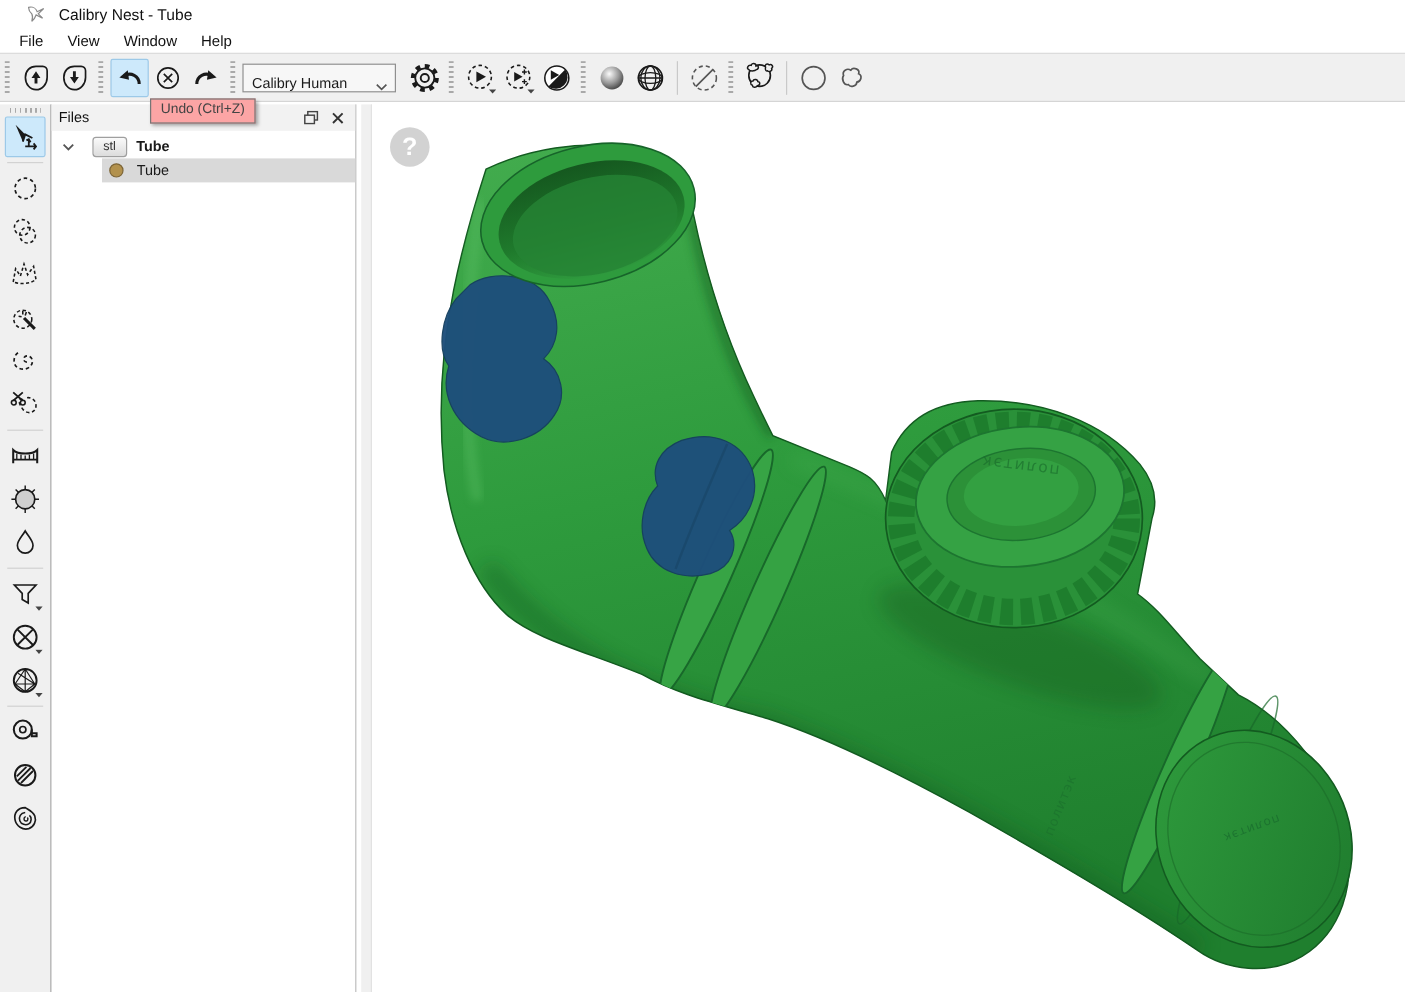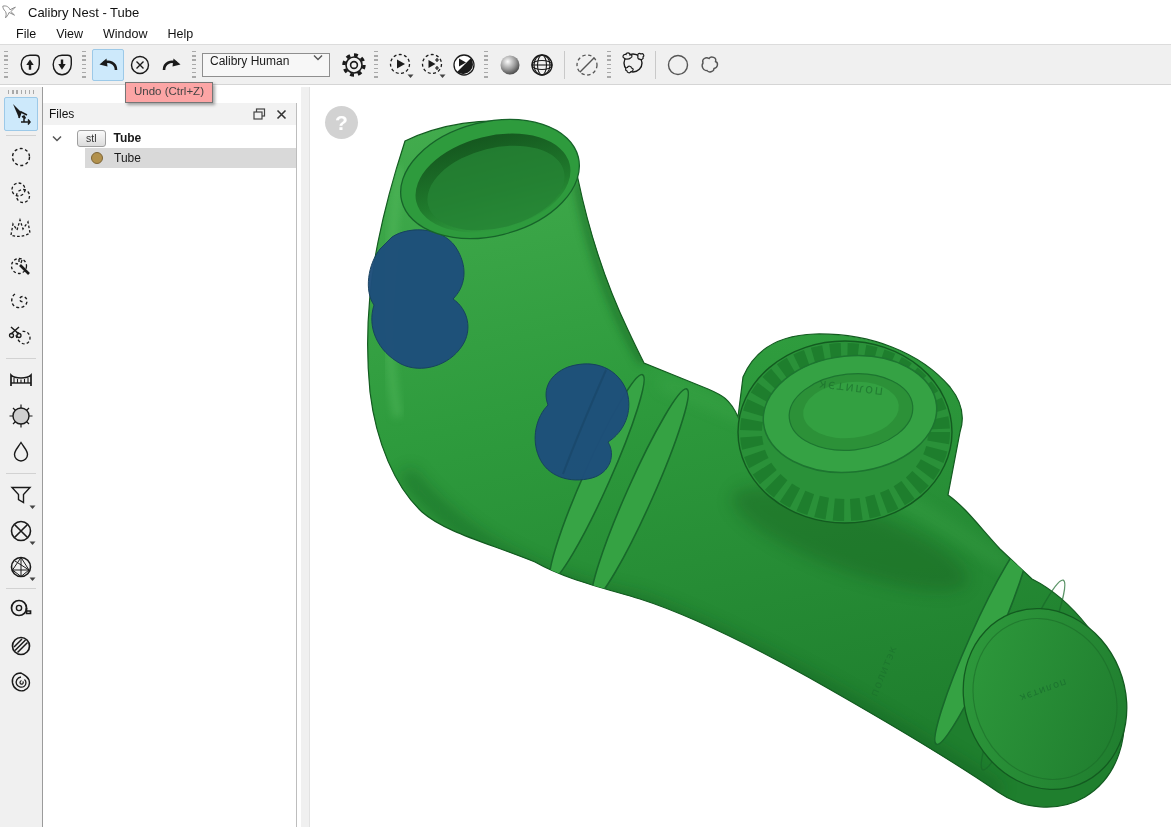--- a/index.html
+++ b/index.html
@@ -1,40 +1,40 @@
 <!DOCTYPE html>
 <html><head>
 <meta charset="utf-8">
 <style>
   * { box-sizing: border-box; margin: 0; padding: 0; }
   html,body { width:1171px; height:827px; overflow:hidden; background:#fff;
     font-family:"Liberation Sans", sans-serif; color:#1a1a1a; }
   .window { position:relative; width:1171px; height:827px; background:#fff; }
 
   
-  .titlebar { height:24px; display:flex; align-items:center; padding-left:1px; background:#fff; }
+  .titlebar { height:24px; display:flex; align-items:center; padding-left:22px; background:#fff; }
   .titlebar .app-ic { width:18px; height:16px; margin-right:9px; }
   .titlebar .title { font-size:13px; color:#111; }
 
   
   .menubar { height:20px; display:flex; align-items:center; background:#fff; padding-left:6px; }
   .menubar .mi { font-size:12.5px; padding:2px 10px; color:#111; }
 
   
   .toolbar { height:41px; background:#f0f0f0; border-top:1px solid #dcdcdc; border-bottom:1px solid #d5d5d5;
     display:flex; align-items:center; }
   .grip { width:4px; height:28px; margin:0 6px 0 4px;
     background:repeating-linear-gradient(to bottom,#a9a9a9 0 1.5px, transparent 1.5px 4.2px); }
   .tbtn { width:32px; height:32px; display:flex; align-items:center; justify-content:center;
     border:1px solid transparent; border-radius:2px; position:relative; }
   .tbtn.active { background:#cde9fb; border-color:#9cc9e8; }
   .tsep { width:1px; height:28px; background:#c9c9c9; margin:0 6px; }
   .caret { position:absolute; right:1px; bottom:1px; }
   .combo { width:128px; height:24px; background:#f7f7f7; border:1px solid #8f8f8f;
-    display:flex; align-items:flex-start; font-size:12px; padding-left:7px; margin-right:8px; position:relative; }
+    display:flex; align-items:flex-end; font-size:12px; padding-left:7px; margin-right:8px; position:relative; }
   .combo .cv { flex:1; }
   .combo svg { margin-right:6px; }
 
   
   .tooltip { position:absolute; left:125px; top:82px; height:21px; padding:2px 8px 0 8px;
     background:#fca5a5; border:1px solid #767676; font-size:11.5px; color:#444;
     box-shadow:2px 2px 3px rgba(0,0,0,.35); z-index:60; white-space:nowrap; }
 
   
   .main { position:absolute; top:87px; left:0; right:0; bottom:0; }
@@ -43,21 +43,21 @@
   .tools { position:absolute; left:0; top:0; bottom:0; width:43px; background:#f0f0f0;
     border-right:1px solid #9b9b9b; display:flex; flex-direction:column; align-items:center; }
   .hgrip { width:26px; height:4px; margin:3px 0 2px 0;
     background:repeating-linear-gradient(to right,#a9a9a9 0 1.5px, transparent 1.5px 4.2px); }
   .sbtn { width:34px; height:34px; margin:1px 0; display:flex; align-items:center; justify-content:center;
     border:1px solid transparent; border-radius:2px; position:relative; }
   .sbtn.active { background:#cde9fb; border-color:#9cc9e8; }
   .ssep { width:30px; height:1px; background:#d2d2d2; margin:3px 0; }
 
   
-  .files { position:absolute; left:43px; top:16px; bottom:0; width:254px; background:#fff;
+  .files { position:absolute; left:43px; top:0; bottom:0; width:254px; background:#fff;
     border-right:1px solid #bdbdbd; }
   .files-hdr { height:22px; background:#f2f2f2; display:flex; align-items:center; padding:0 6px;
     font-size:12px; color:#111; }
   .files-hdr .ttl { flex:1; }
   .fh-ic { width:18px; height:16px; display:flex; align-items:center; justify-content:center; margin-left:4px; }
   .tree { padding-top:3px; }
   .trow { height:20px; display:flex; align-items:center; font-size:12px; }
   .trow .chev { width:16px; margin-left:6px; display:flex; justify-content:center; }
   .badge { margin-left:12px; padding:1px 8px 2px 8px; font-size:10.5px; color:#333;
     background:linear-gradient(#fafafa,#dcdcdc); border:1px solid #9f9f9f; border-radius:3px; }

